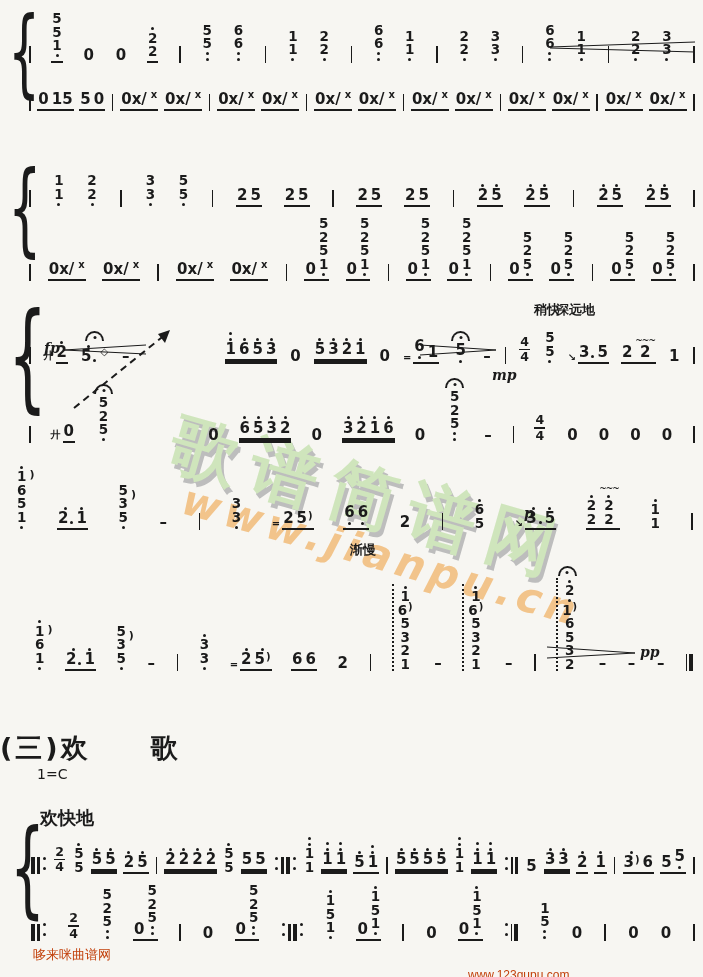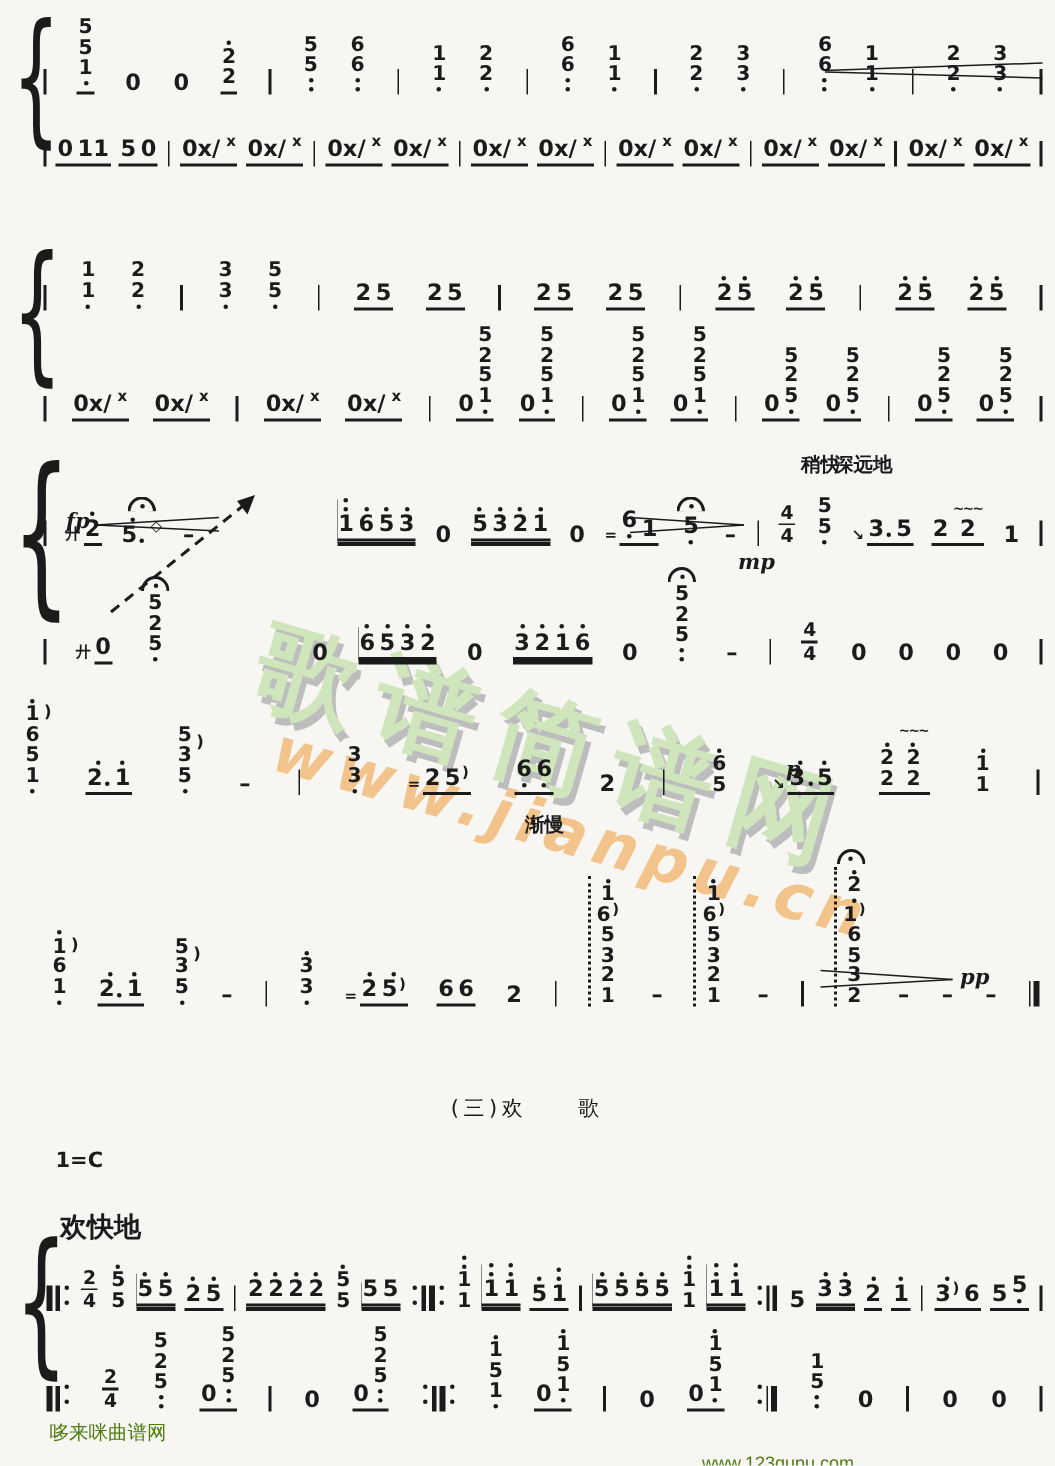--- a/index.html
+++ b/index.html
@@ -56,24 +56,24 @@
   .rptdots{display:inline-flex;flex-direction:column;gap:4px;margin:0 1px 3px 1px}
   
   .ts{display:inline-flex;flex-direction:column;align-items:center;font-weight:bold;font-size:12.5px;
     line-height:12px;margin:0 2px 1px 0}
   .tsl{width:11px;height:1.5px;background:#1b1b1b;margin:1px 0}
   .sp{flex:0 0 auto}
   
   .ann{position:absolute;z-index:3;font-size:13px;font-weight:bold;white-space:nowrap}
   .dyn{position:absolute;z-index:3;font-family:"DejaVu Serif",serif;font-style:italic;font-weight:bold;font-size:14px}
   .deco{position:absolute;z-index:3}
-  .title{position:absolute;left:0;right:0;text-align:center;font-size:14px;font-weight:normal;letter-spacing:3px;z-index:3}
-  .keysig{position:absolute;font-size:14px;font-weight:bold;z-index:3}
+  .title{position:absolute;left:0;right:0;font-size:27px;font-weight:bold;letter-spacing:3px;z-index:3}
+  .keysig{position:absolute;font-size:14px;font-weight:normal;z-index:3}
   .tempo{position:absolute;font-size:18px;font-weight:bold;z-index:3}
-  .footer{position:absolute;font-size:13px;z-index:3;color:#4d7c0f}
+  .footer{position:absolute;font-size:13px;z-index:3;color:#c2410c}
 </style>
 </head>
 <body>
 
 <div class="wm-brand" style="color: rgb(207, 229, 188); text-shadow: rgb(189, 189, 189) 4px 4px 0px;">歌谱简谱网</div>
 <div class="wm-url" style="color: rgb(242, 196, 139);">www.jianpu.cn</div>
 
 <div class="brace" style="left:8px;top:6px;font-size:92px;transform:scale(0.55,1.05)">{</div>
 <div class="brace" style="left:8px;top:160px;font-size:96px;transform:scale(0.55,1.05)">{</div>
 <div class="brace" style="left:8px;top:300px;font-size:112px;transform:scale(0.55,1.05)">{</div>
@@ -382,21 +382,21 @@
       <span class="cell">
         <span class="cline">
           <span class="grp u1">
             <span class="tok">
               <span class="trow">
                 <span class="g">0</span>
               </span>
             </span>
             <span class="tok">
               <span class="trow">
-                <span class="g">11</span>
+                <span class="g">15</span>
               </span>
             </span>
           </span>
         </span>
       </span>
       <span class="cell">
         <span class="cline">
           <span class="grp u1">
             <span class="tok">
               <span class="trow">

